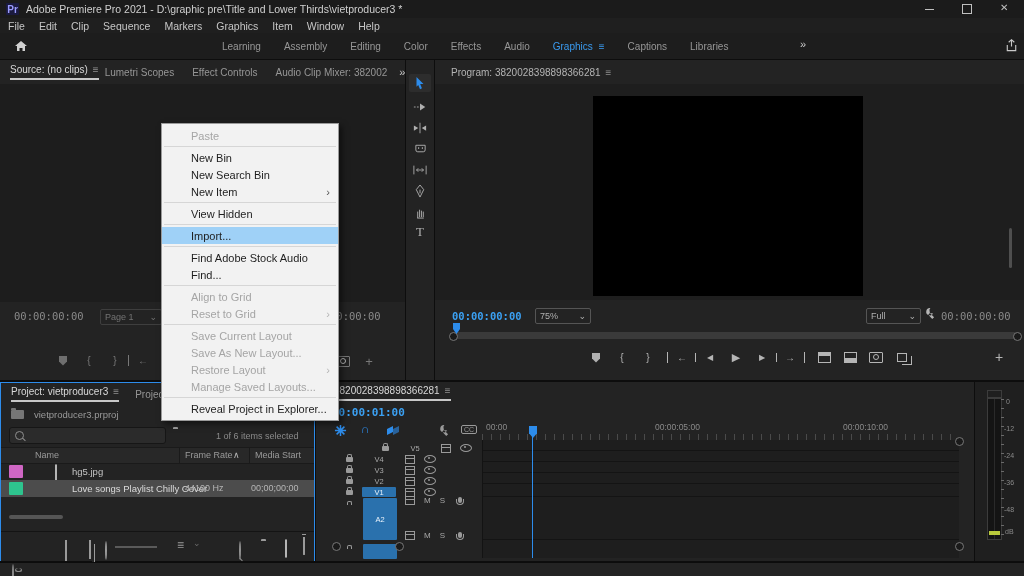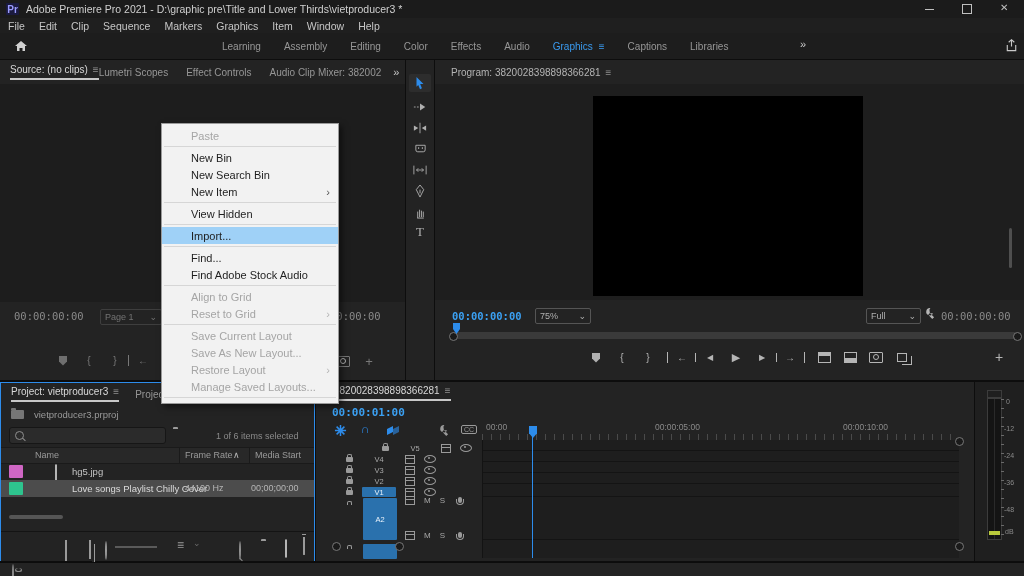--- a/index.html
+++ b/index.html
@@ -132,21 +132,21 @@
         </svg>
     </div>
   </div>
 
   <div class="panel" style="left:0;top:60px;width:405px;height:320px;">
     <div class="abs" style="left:0;top:0;width:100%;height:24px;background:#232323;display:flex;align-items:center;">
       <div class="ptab active" style="margin-left:10px;">
         <span>Source: (no clips)</span>
         <span class="ham">≡</span>
       </div>
-      <div class="ptab" style="margin-left:0;">
+      <div class="ptab" style="margin-left:6px;">
           <span>Lumetri Scopes</span>
         </div>
       <div class="ptab" style="margin-left:18px;">
           <span>Effect Controls</span>
         </div>
       <div class="ptab" style="margin-left:18px;">
           <span>Audio Clip Mixer: 382002</span>
         </div>
       <span style="margin-left:12px;font-size:11px;color:#c8c8c8;">»</span>
     </div>
@@ -476,24 +476,24 @@
     <div class="cm-sep"></div>
     <div class="cm-item">
         <span>View Hidden</span>
       </div>
     <div class="cm-sep"></div>
     <div class="cm-item hl">
         <span>Import...</span>
       </div>
     <div class="cm-sep"></div>
     <div class="cm-item">
+        <span>Find Adobe Stock Audio</span>
+      </div>
+    <div class="cm-item">
         <span>Find...</span>
-      </div>
-    <div class="cm-item">
-        <span>Find Adobe Stock Audio</span>
       </div>
     <div class="cm-sep"></div>
     <div class="cm-item disabled">
         <span>Align to Grid</span>
       </div>
     <div class="cm-item disabled">
         <span>Reset to Grid</span>
         <span class="sub">›</span>
       </div>
     <div class="cm-sep"></div>
@@ -504,15 +504,18 @@
         <span>Save As New Layout...</span>
       </div>
     <div class="cm-item disabled">
         <span>Restore Layout</span>
         <span class="sub">›</span>
       </div>
     <div class="cm-item disabled">
         <span>Manage Saved Layouts...</span>
       </div>
     <div class="cm-sep"></div>
+    <div class="cm-item">
+        <span>Reveal Project in Explorer...</span>
+      </div>
   </div>
 
 </div>
 
 </body></html>

